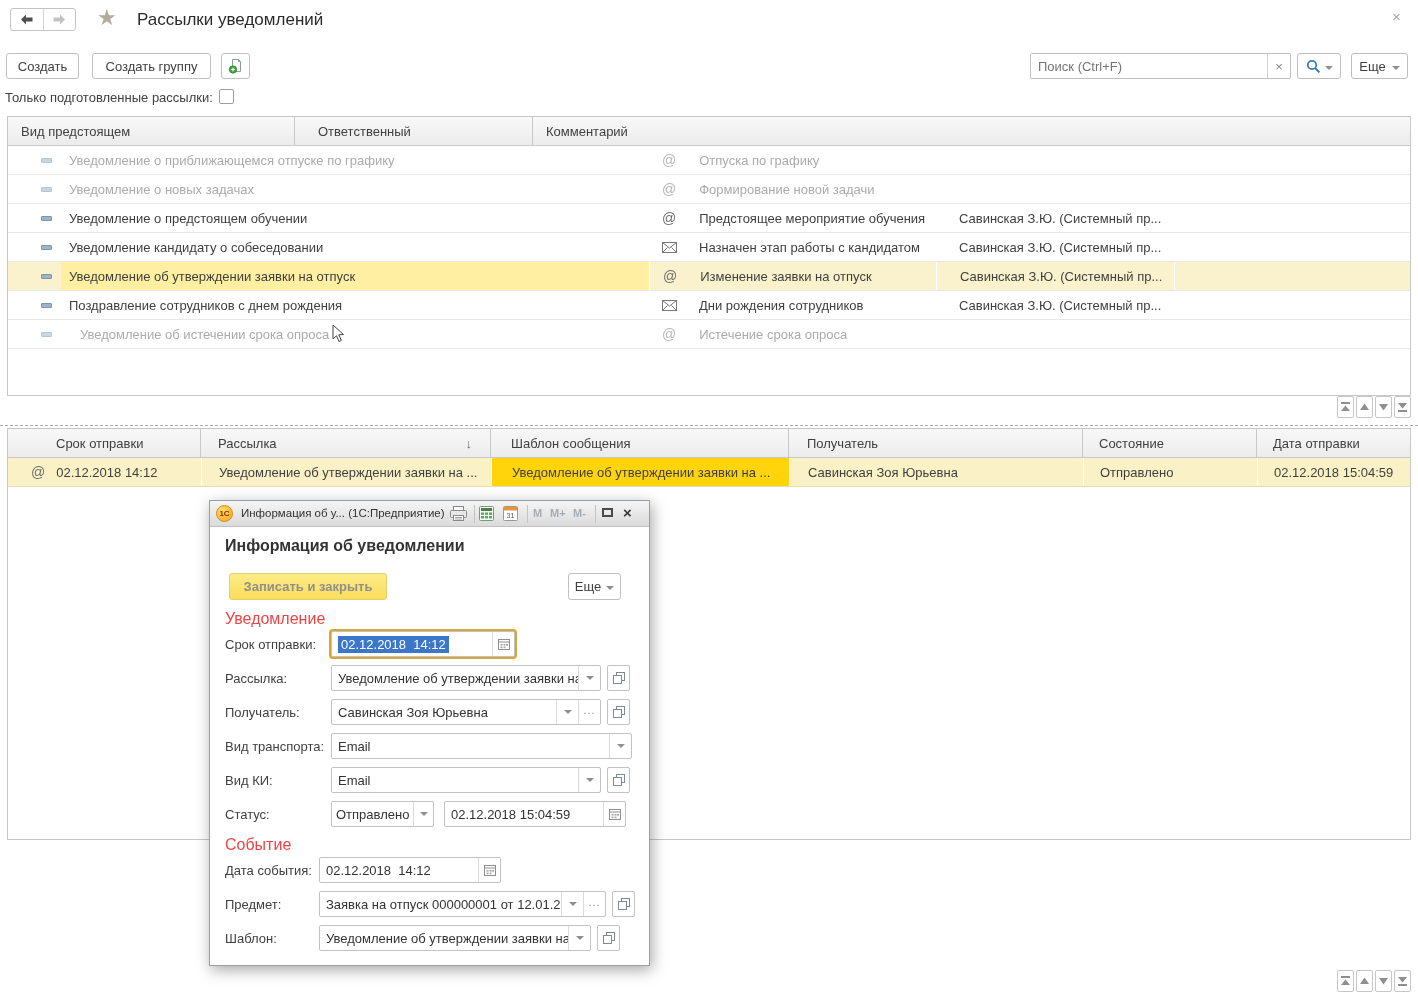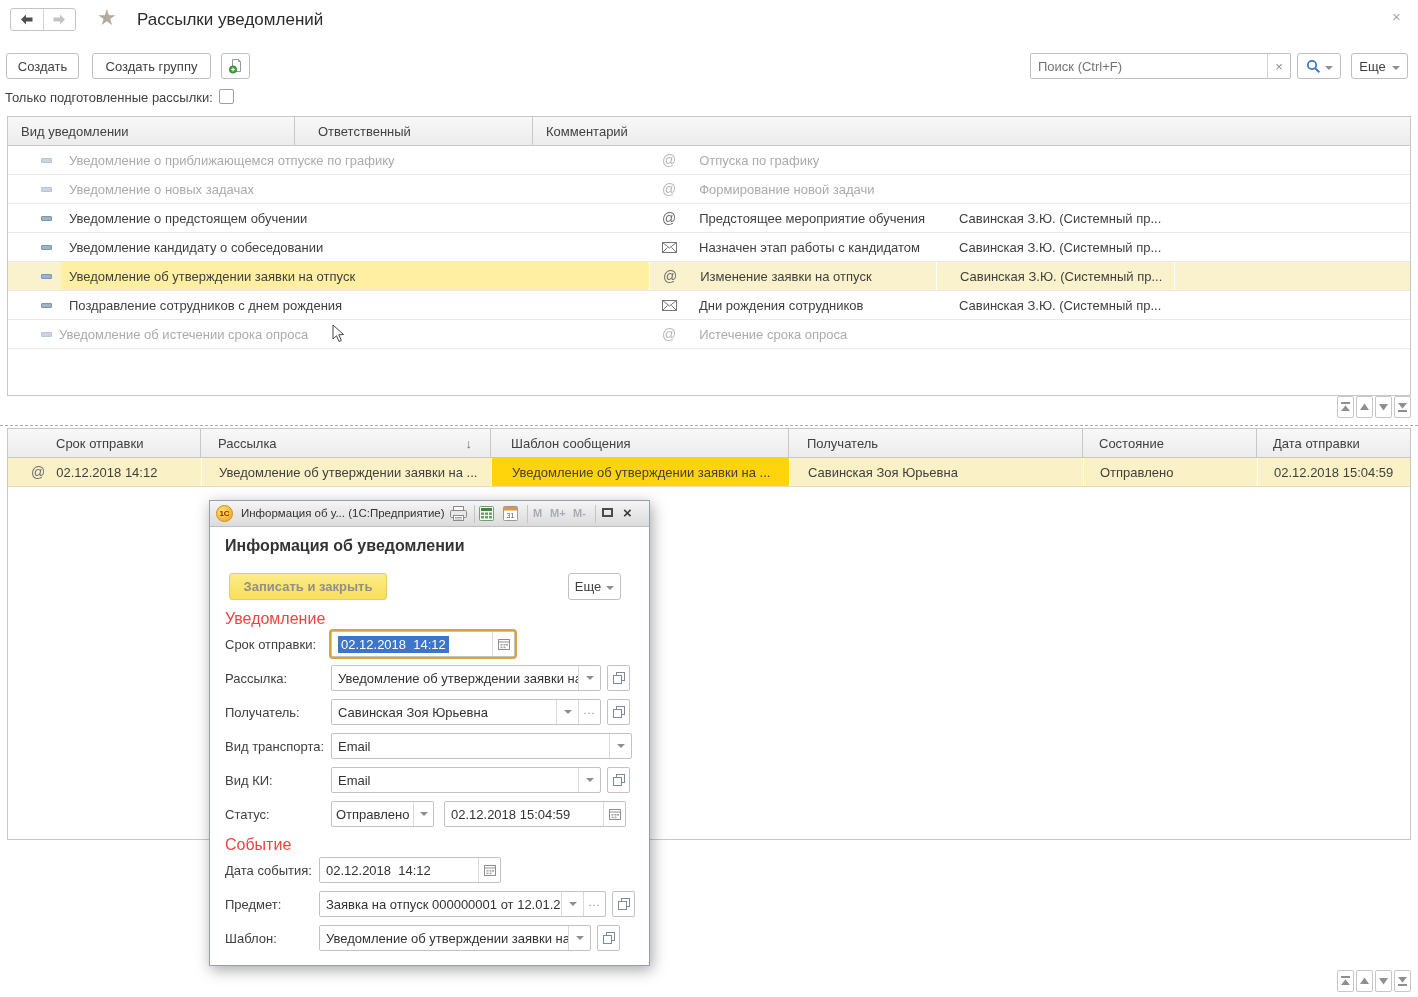--- a/index.html
+++ b/index.html
@@ -82,21 +82,21 @@
       <span>Еще</span>
       <span class="caret"></span>
     </div>
 
   <div class="abs" style="left:5px;top:90px;font-size:13px;color:#404040">Только подготовленные рассылки:</div>
   <div class="abs" style="left:219px;top:89px;width:15px;height:15px;border:1px solid #9E9E9E;border-radius:2px;background:#fff;box-sizing:border-box"></div>
 
   <div class="tbl" style="left:7px;top:116px;width:1404px;height:280px">
     <div class="thead">
       <div class="th" style="width:287px;padding-left:13px">
-          <span>Вид уведомлении</span>
+          <span>Вид предстоящем</span>
         </div>
       <div class="th" style="width:238px;padding-left:23px">
           <span>Ответственный</span>
         </div>
       <div class="th" style="flex:1;padding-left:13px">
           <span>Комментарий</span>
         </div>
     </div>
 
     <div class="row gray">
@@ -205,21 +205,21 @@
           <span class="txt">Савинская З.Ю. (Системный пр...</span>
         </div>
       <div class="cell" style="flex:1;padding-left:13px">
           <span class="txt"></span>
         </div>
     </div>
 
     <div class="row gray">
       <div class="cell" style="width:641px">
           <span style="margin-left:33px" class="dash"></span>
-          <span class="txt" style="margin-left:7px">Уведомление об истечении срока опроса</span>
+          <span class="txt" style="margin-left:28px">Уведомление об истечении срока опроса</span>
         </div>
       <div class="cell" style="width:287px;padding-left:13px">
           <span class="at">@</span>
           <span class="txt" style="margin-left:23px">Истечение срока опроса</span>
         </div>
       <div class="cell" style="width:238px;padding-left:23px">
           <span class="txt"></span>
         </div>
       <div class="cell" style="flex:1;padding-left:13px">
           <span class="txt"></span>

